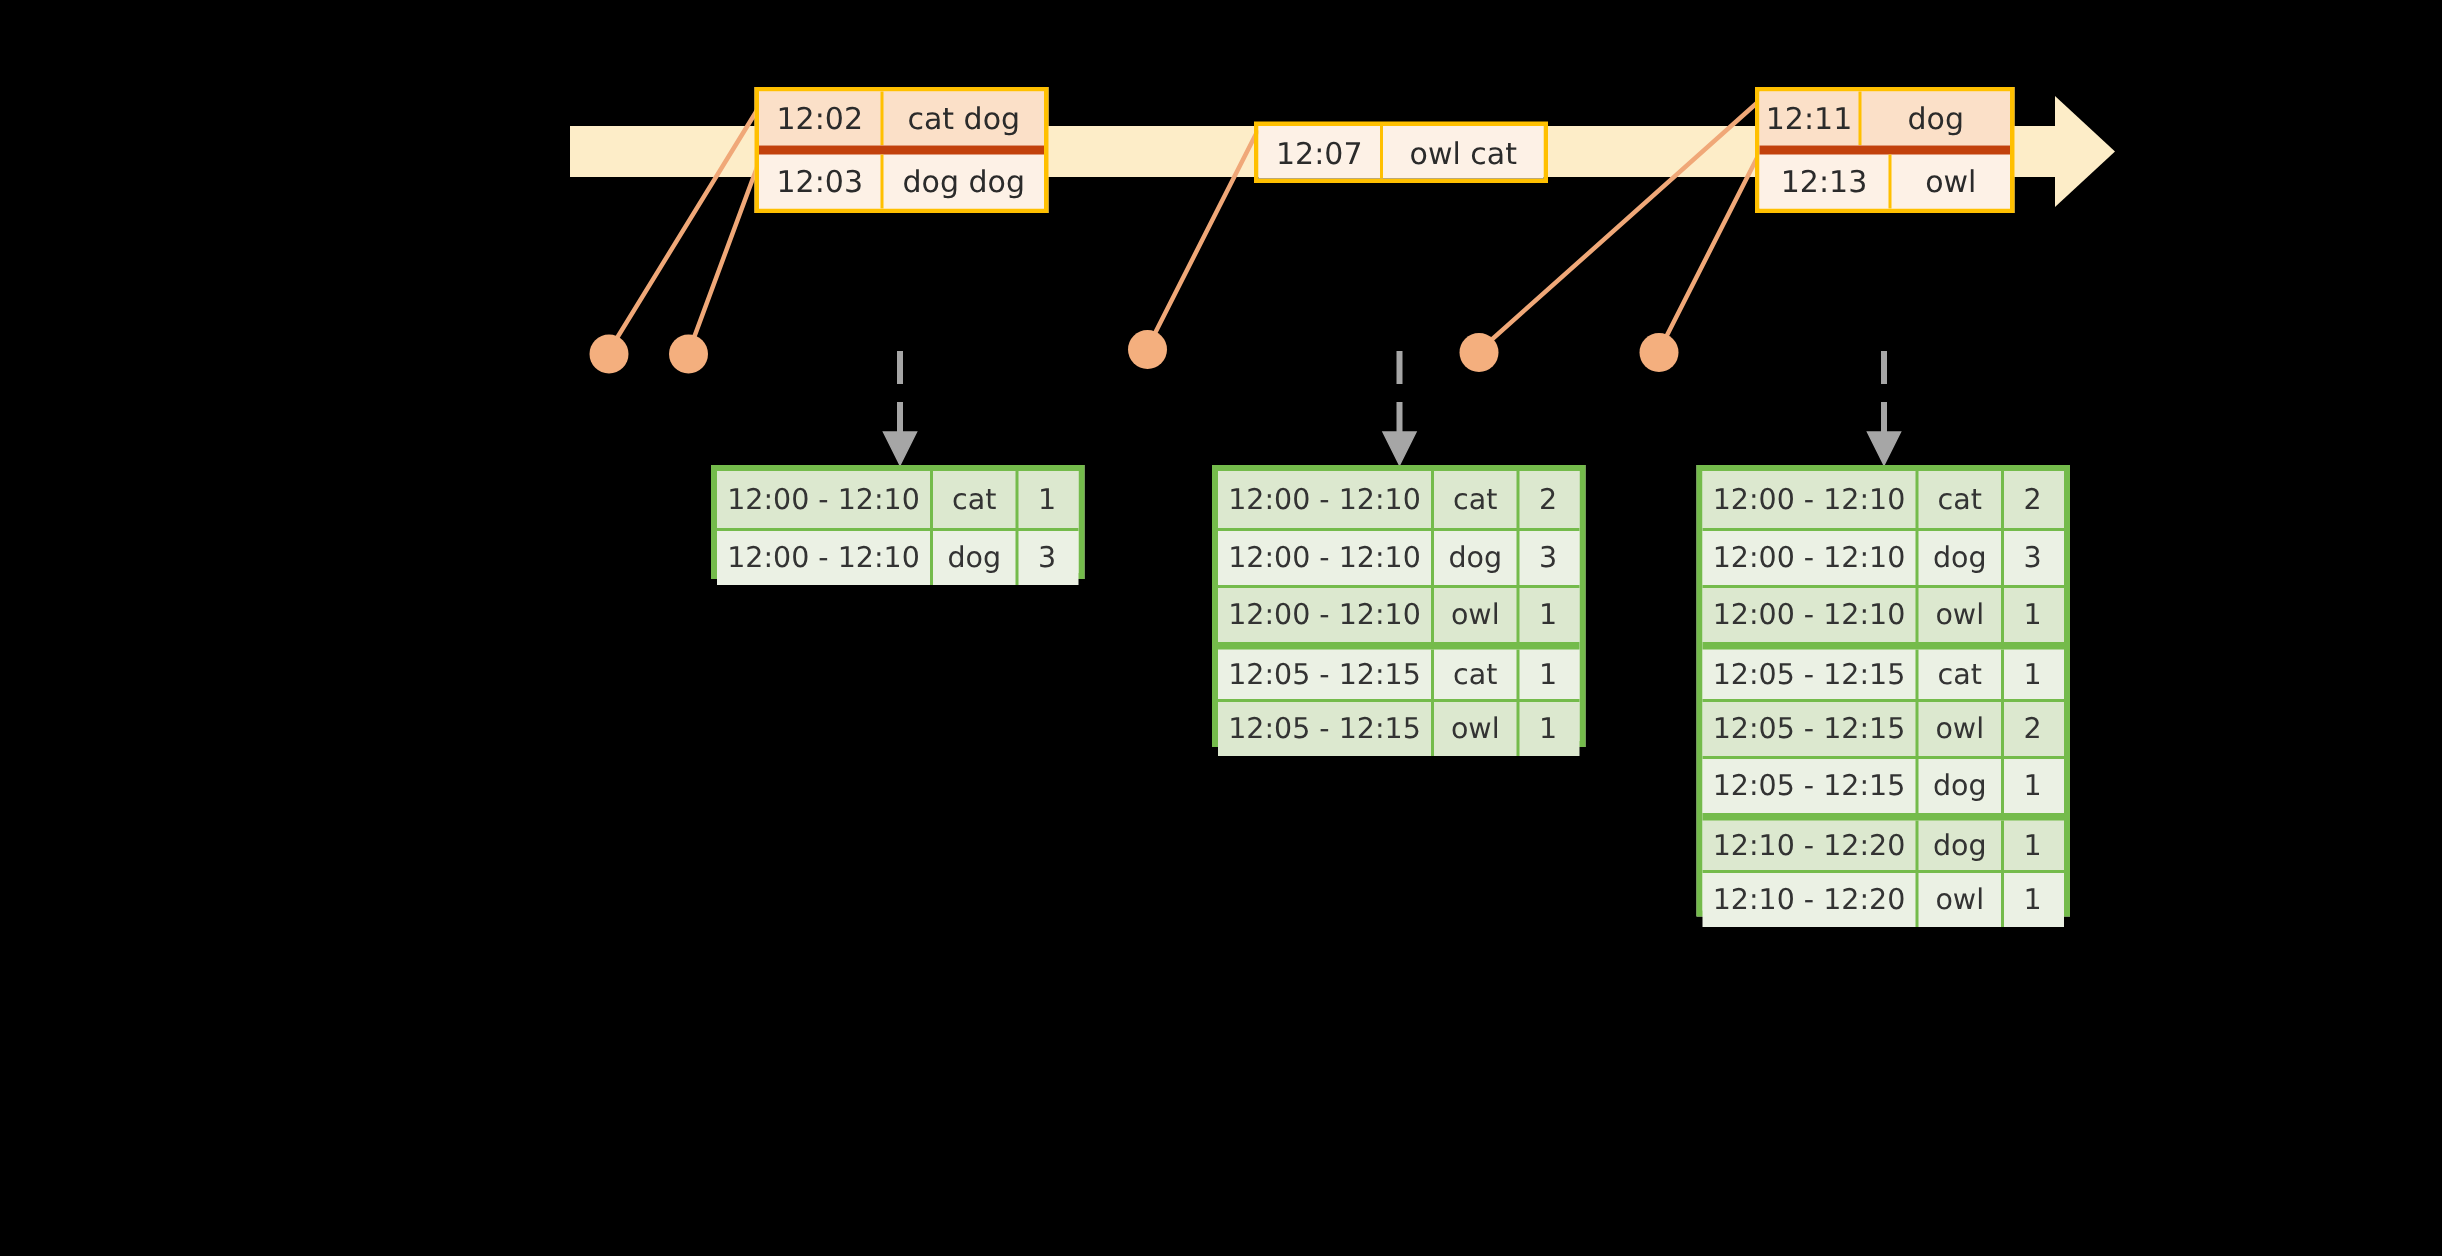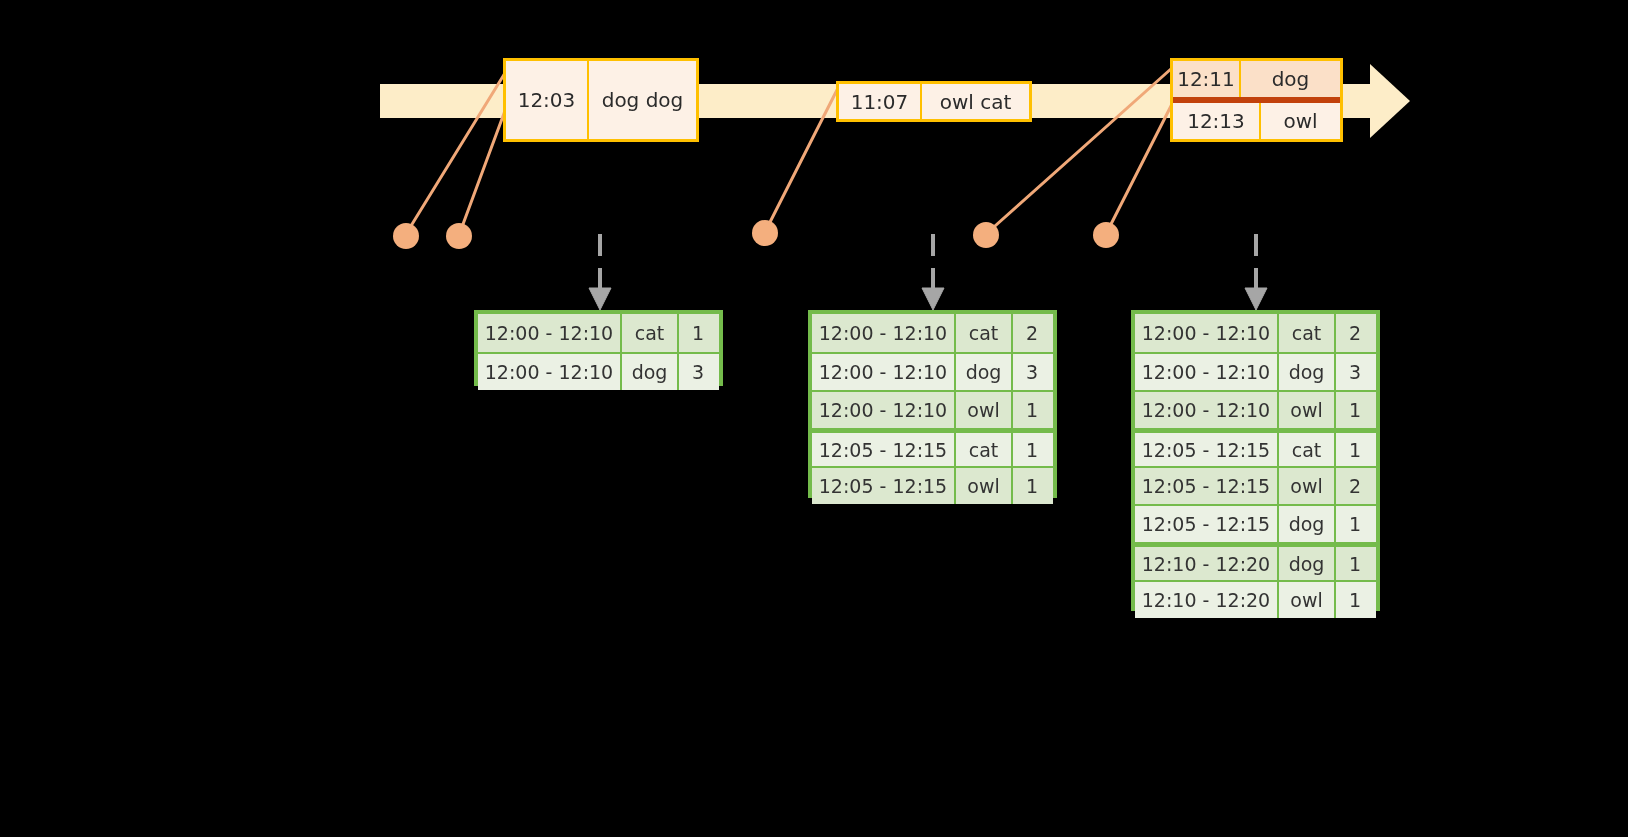--- a/index.html
+++ b/index.html
@@ -153,29 +153,33 @@
         <polygon points="922,288 944,288 933,310"></polygon>
       </g>
       <g>
         <line x1="1256" y1="234" x2="1256" y2="288" stroke-width="4" stroke-dasharray="22,12"></line>
         <polygon points="1245,288 1267,288 1256,310"></polygon>
       </g>
     </g>
   </svg>
 
   <div class="event-box" style="left:503px; top:58px; width:196px; height:84px;">
+    <div class="event-row shade-a">
+      <div class="event-time" style="width:83px;">12:02</div>
+      <div class="event-words">cat dog</div>
+    </div>
     <div class="event-row shade-b">
       <div class="event-time" style="width:83px;">12:03</div>
       <div class="event-words">dog dog</div>
     </div>
   </div>
 
   <div class="event-box" style="left:836px; top:81px; width:196px; height:41px;">
     <div class="event-row shade-b">
-      <div class="event-time" style="width:83px;">11:07</div>
+      <div class="event-time" style="width:83px;">12:07</div>
       <div class="event-words">owl cat</div>
     </div>
   </div>
 
   <div class="event-box" style="left:1170px; top:58px; width:173px; height:84px;">
     <div class="event-row shade-a">
       <div class="event-time" style="width:68px;">12:11</div>
       <div class="event-words">dog</div>
     </div>
     <div class="event-row shade-b">

